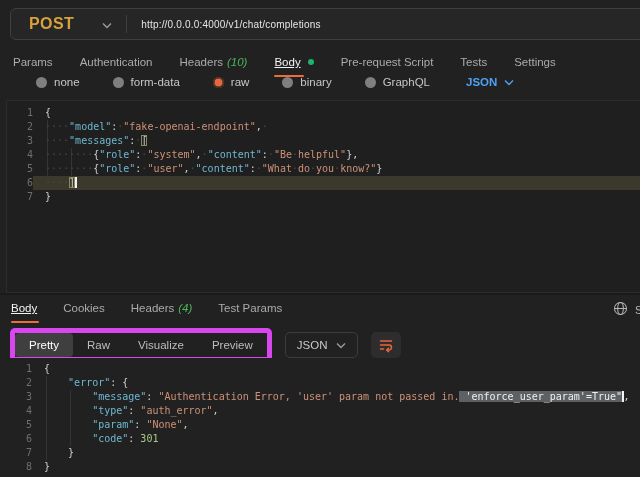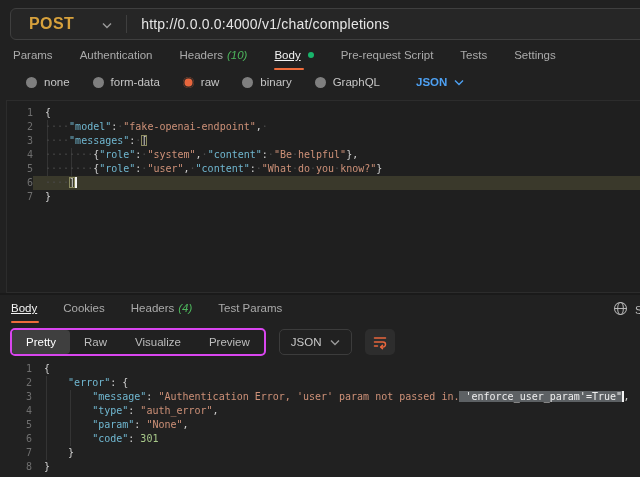--- a/index.html
+++ b/index.html
@@ -13,34 +13,34 @@
   }
   
   .url-row {
     position: absolute; top: 8px; left: 10px; right: -8px; height: 32px;
     background: #262626; border: 1px solid #3f3f3f; border-radius: 6px;
     display: flex; align-items: center;
   }
   .method { color: #d7a13c; font-weight: bold; font-size: 16px; letter-spacing: .4px; padding: 0 0 0 18px; }
   .method-chev { margin: 2px 0 0 28px; display: flex; }
   .url-divider { width: 1px; height: 18px; background: #3f3f3f; margin-left: 14px; }
-  .url-text { color: #e6e6e6; font-size: 14px; padding-left: 14px; letter-spacing: .2px; }
+  .url-text { color: #e6e6e6; font-size: 10px; padding-left: 14px; letter-spacing: .2px; }
 
   
   .tabs-row { position: absolute; display: flex; align-items: flex-end; font-size: 11.5px; }
-  #req-tabs { top: 44px; left: 13px; height: 26px; gap: 27px; }
+  #req-tabs { top: 51px; left: 13px; height: 26px; gap: 27px; }
   .tab { position: relative; color: #ababab; padding-bottom: 9px; display: flex; align-items: center; cursor: default; }
   .tab .cnt { color: #4db65c; margin-left: 4px; font-style: italic; }
   .tab .dot { width: 6px; height: 6px; border-radius: 50%; background: #18b56b; margin-left: 7px; }
   .tab.active { color: #f3f3f3; text-decoration: underline; }
   .tab.active::after { content: ""; position: absolute; left: 0; bottom: 0; height: 2px; width: 30px; background: #ee6b3b; border-radius: 1px; }
 
   
   .modes-row { position: absolute; top: 76px; left: 26px; display: flex; align-items: center; gap: 23px; font-size: 11.5px; color: #c6c6c6; }
-  .radio-item { display: flex; align-items: center; gap: 7px; }
+  .radio-item { display: flex; align-items: center; gap: 7px; margin-left: 10px; }
   .radio-circle { width: 11px; height: 11px; border-radius: 50%; background: #7f7f7f; flex: none; }
   .radio-item.selected .radio-circle { background: #e8663d; box-shadow: inset 0 0 0 1.5px #322a26; }
   .json-link { display: flex; align-items: center; gap: 7px; margin-left: 13px; color: #4ea1f3; font-weight: bold; font-size: 11.5px; }
 
   
   .editor {
     position: absolute; left: 6px; right: 0;
     font-family: "DejaVu Sans Mono", monospace; font-size: 10px; line-height: 14px;
   }
   #req-editor { top: 100px; height: 193px; background: #1f1f1f; border: 1px solid #2c2c2c; border-right: none; padding-top: 5px; }
@@ -63,21 +63,21 @@
   .section-divider { position: absolute; top: 293px; left: 0; right: 0; height: 2px; background: #1a1a1a; }
 
   
   #resp-tabs { top: 297px; left: 11px; height: 26px; gap: 26px; }
   #resp-tabs .tab.active::after { width: 28px; }
   .resp-meta { position: absolute; top: 301px; right: 12px; display: flex; align-items: center; gap: 10px; }
   .meta-hint { position: absolute; top: 304px; right: -2px; width: 7px; overflow: hidden; color: #bdbdbd; font-size: 11px; }
 
   
   .views-row { position: absolute; top: 328px; left: 10px; display: flex; align-items: center; }
-  .view-group { display: inline-flex; border: 2px solid #d946ef; border-radius: 5px; overflow: hidden; }
+  .view-group { display: inline-flex; border: 5px solid #d946ef; border-radius: 5px; overflow: hidden; }
   .view-item { padding: 6px 14px; font-size: 11.5px; color: #bdbdbd; }
   .view-item.active { background: #3f3f3f; color: #ffffff; border-radius: 4px; }
   .lang-dd { display: flex; align-items: center; gap: 9px; margin-left: 13px; border: 1px solid #3c3c3c; border-radius: 5px; padding: 6px 11px; color: #c9c9c9; font-size: 11.5px; }
   .wrap-btn { margin-left: 13px; width: 30px; height: 26px; background: #2d2d2d; border-radius: 5px; display: flex; align-items: center; justify-content: center; }
 </style>
 </head>
 <body>
 
 <div class="url-row">
   <span class="method">POST</span>

